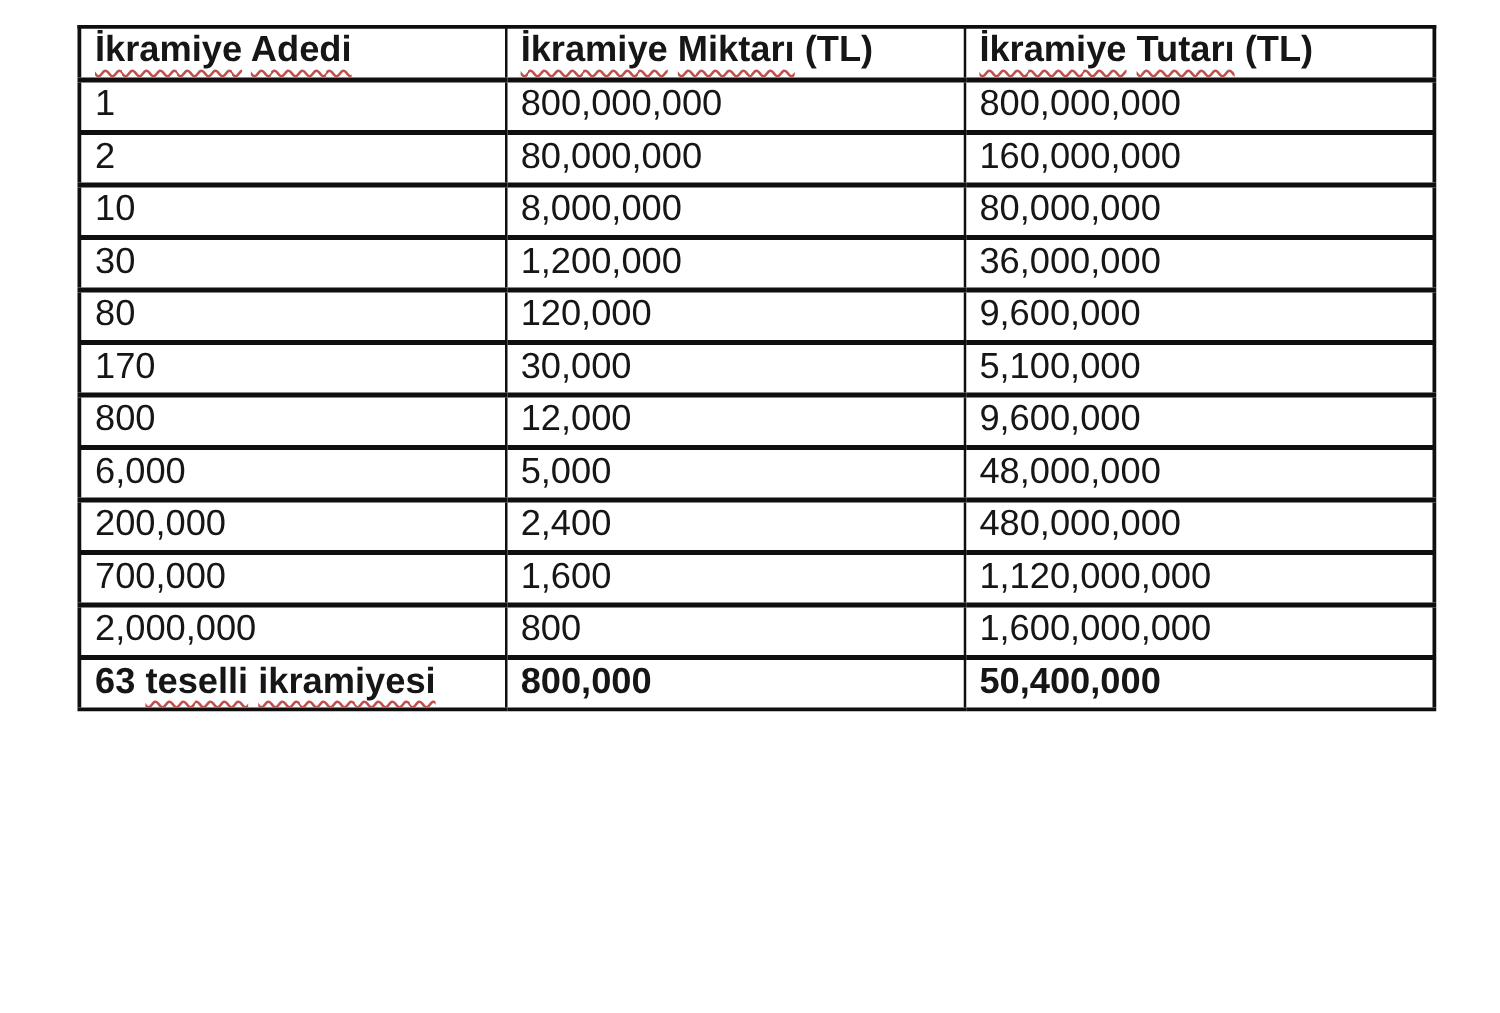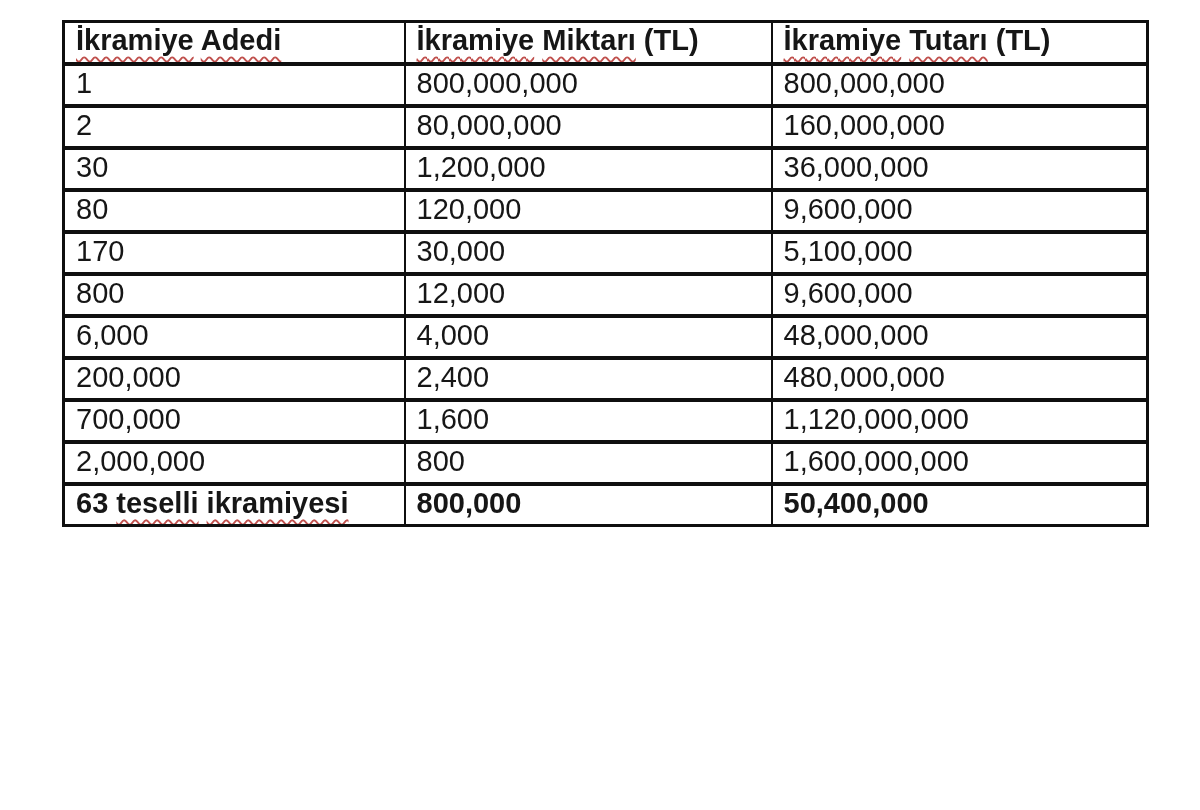--- a/index.html
+++ b/index.html
@@ -74,20 +74,25 @@
             <td>1</td>
             <td>800,000,000</td>
             <td>800,000,000</td>
           </tr>
           <tr>
             <td>2</td>
             <td>80,000,000</td>
             <td>160,000,000</td>
           </tr>
           <tr>
+            <td>10</td>
+            <td>8,000,000</td>
+            <td>80,000,000</td>
+          </tr>
+          <tr>
             <td>30</td>
             <td>1,200,000</td>
             <td>36,000,000</td>
           </tr>
           <tr>
             <td>80</td>
             <td>120,000</td>
             <td>9,600,000</td>
           </tr>
           <tr>
@@ -95,21 +100,21 @@
             <td>30,000</td>
             <td>5,100,000</td>
           </tr>
           <tr>
             <td>800</td>
             <td>12,000</td>
             <td>9,600,000</td>
           </tr>
           <tr>
             <td>6,000</td>
-            <td>4,000</td>
+            <td>5,000</td>
             <td>48,000,000</td>
           </tr>
           <tr>
             <td>200,000</td>
             <td>2,400</td>
             <td>480,000,000</td>
           </tr>
           <tr>
             <td>700,000</td>
             <td>1,600</td>

